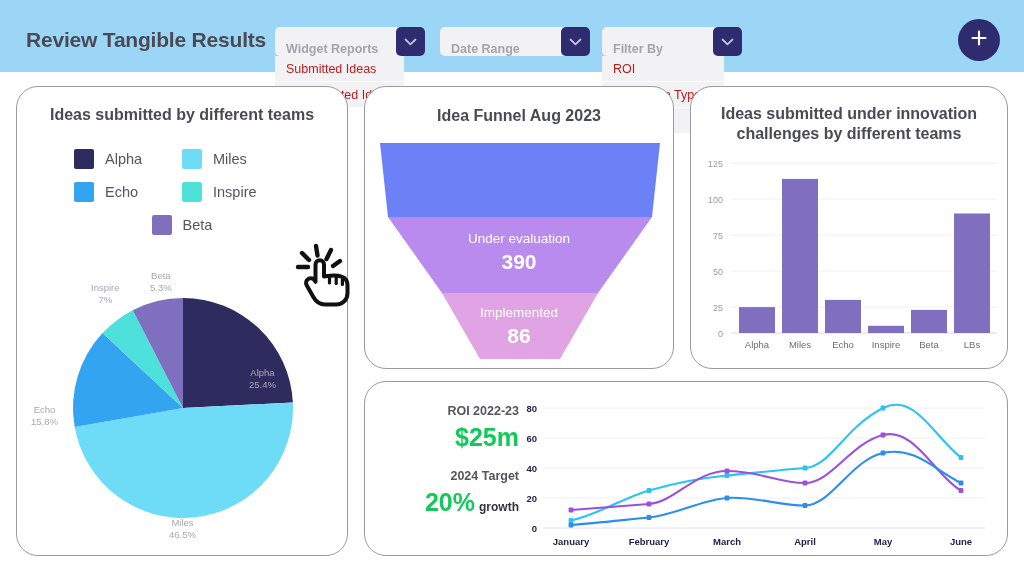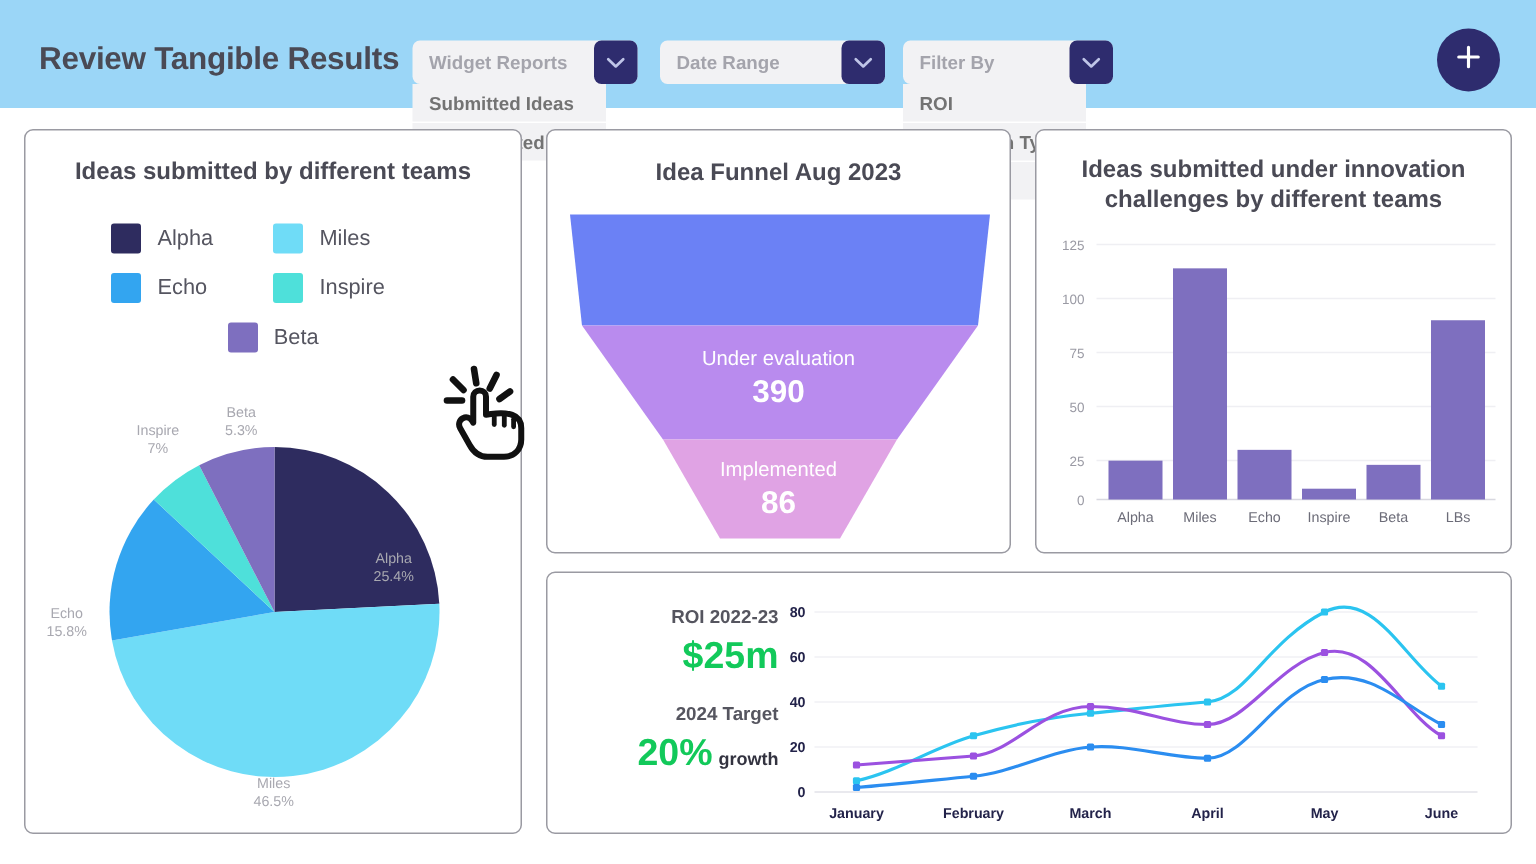--- a/index.html
+++ b/index.html
@@ -17,54 +17,54 @@
     background: #9BD6F7;
   }
   .header-title {
     position: absolute; left: 26px; top: 28px;
     font-size: 21px; font-weight: bold; color: #4A4A55;
     letter-spacing: -0.2px;
   }
   .dd { position: absolute; top: 27px; height: 29px; }
   .dd-field {
     position: relative; height: 29px; width: 100%;
-    background: #F2F2F4; border-radius: 5px; display: flex; align-items: center;
+    background: #F2F2F4; border-radius: 5px; display: flex; align-items: flex-end;
   }
   .dd-label {
     padding-left: 11px; font-size: 12.5px; color: #A4A4AC; font-weight: bold;
     white-space: nowrap;
   }
   .dd-arrow {
     position: absolute; right: 0; top: 0; width: 29px; height: 29px;
     background: #2E2C6E; border-radius: 5px;
     display: flex; align-items: center; justify-content: center;
   }
   .dd-arrow svg { display: block; }
   .dd-menu { position: absolute; left: 0; top: 29px; width: 100%; }
   .dd-item {
     height: 25px; background: #F2F2F4; display: flex; align-items: center;
-    padding-left: 11px; font-size: 12.5px; color: #737373; font-weight: bold;
+    padding-left: 11px; font-size: 12.5px; color: #b91c1c; font-weight: normal;
     white-space: nowrap; margin-bottom: 1px; text-align: center;
   }
   #dd-widget { left: 275px; width: 150px; }
   #dd-widget .dd-menu { width: 129px; }
   #dd-date   { left: 440px; width: 150px; }
   #dd-filter { left: 602px; width: 140px; }
   #dd-filter .dd-menu { width: 122px; }
 
   .plus-btn {
     position: absolute; right: 24px; top: 19px; width: 42px; height: 42px;
     background: #2E2C6E; border-radius: 50%;
     display: flex; align-items: center; justify-content: center;
   }
 
   
   .card {
     position: absolute; background: #ffffff;
-    border: 1px solid #9A9AA2; border-radius: 6px;
+    border: 1px solid #9A9AA2; border-radius: 22px;
   }
   #card-pie   { left: 16px;  top: 86px;  width: 332px; height: 470px; }
   #card-funnel{ left: 364px; top: 86px;  width: 310px; height: 283px; }
   #card-bar   { left: 690px; top: 86px;  width: 318px; height: 283px; }
   #card-line  { left: 364px; top: 381px; width: 644px; height: 175px; text-align: right; }
 
   .card-title {
     text-align: center; font-size: 16px; font-weight: bold; color: #4A4A55;
     line-height: 1.28; padding: 0 10px;
   }

